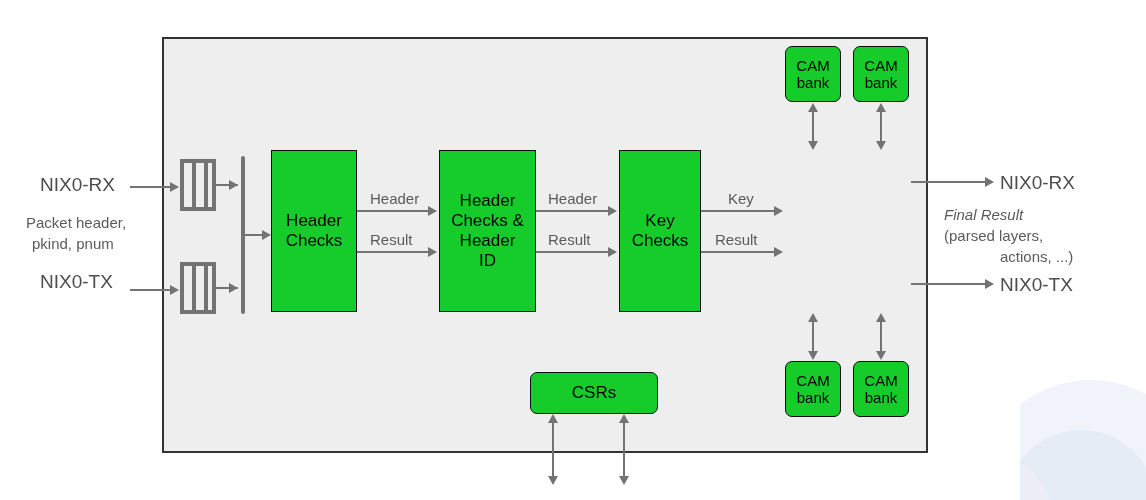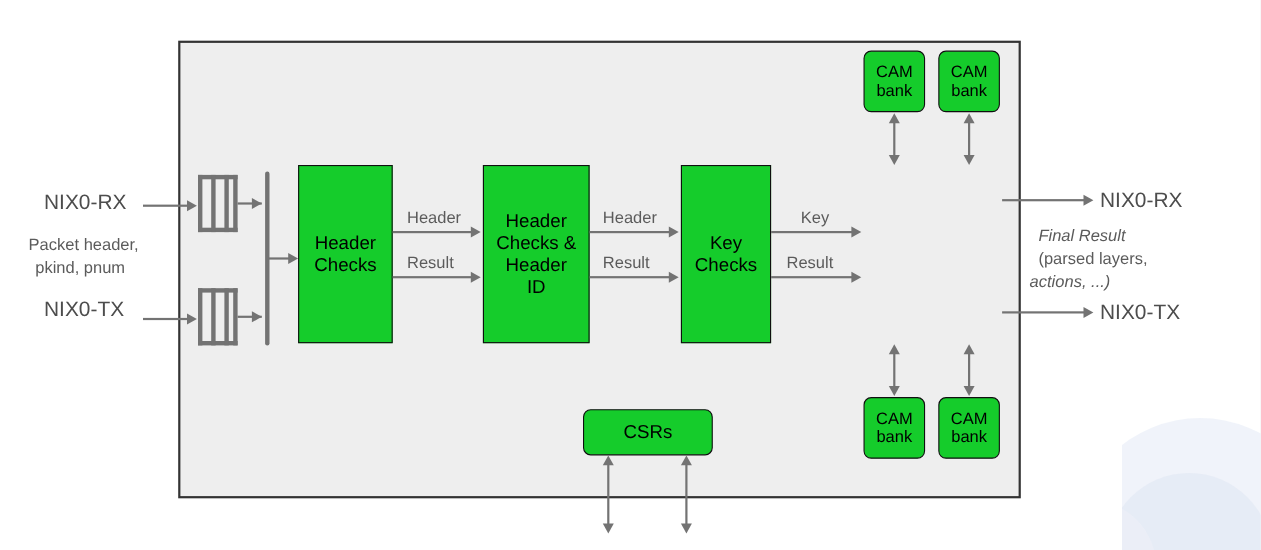--- a/index.html
+++ b/index.html
@@ -41,21 +41,21 @@
 
   #b-hp{left:271px;top:150px;width:86px;height:162px;}
   #b-hc{left:439px;top:150px;width:97px;height:162px;}
   #b-ke{left:619px;top:150px;width:82px;height:162px;}
   #b-mc{left:785px;top:150px;width:126px;height:162px;}
 
   #cam-tl{left:785px;top:46px;width:56px;height:56px;}
   #cam-tr{left:853px;top:46px;width:56px;height:56px;}
   #cam-bl{left:785px;top:361px;width:56px;height:56px;}
   #cam-br{left:853px;top:361px;width:56px;height:56px;}
-  #b-csr{left:530px;top:372px;width:118px;height:42px;}
+  #b-csr{left:530px;top:372px;width:128px;height:42px;}
 
   
   .reg{position:absolute;width:36px;height:52px;}
   .reg .hbar{position:absolute;left:0;width:36px;height:4px;background:#737373;}
   .reg .hbar.t{top:0;}
   .reg .hbar.b{bottom:0;}
   .reg .vbar{position:absolute;top:0;width:4px;height:52px;background:#737373;}
   .reg .v0{left:0;}
   .reg .v1{left:12px;}
   .reg .v2{left:24px;}
@@ -222,21 +222,21 @@
   <div class="ln h" style="left:911px;top:181px;width:76px;"></div>
   <div class="arw r" style="left:985px;top:177px;"></div>
   <div class="lbl big" style="left:1000px;top:172px;">NIX0-RX</div>
 
   <div class="ln h" style="left:911px;top:283px;width:76px;"></div>
   <div class="arw r" style="left:985px;top:279px;"></div>
   <div class="lbl big" style="left:1000px;top:274px;">NIX0-TX</div>
 
   <div class="lbl side" style="left:944px;top:205px;font-style:italic;">Final Result</div>
   <div class="lbl side" style="left:944px;top:226px;">(parsed layers,</div>
-  <div class="lbl side" style="left:936px;top:247px;font-style:italic;">actions, ...)</div>
+  <div class="lbl side" style="left:1000px;top:247px;">actions, ...)</div>
 
   <div class="blk csr" id="b-csr">
     <span>CSRs</span>
   </div>
 
   <div class="ln v" style="left:552px;top:421px;height:57px;"></div>
   <div class="arw u" style="left:548px;top:414px;"></div>
   <div class="arw d" style="left:548px;top:476px;"></div>
 
   <div class="ln v" style="left:623px;top:421px;height:57px;"></div>

